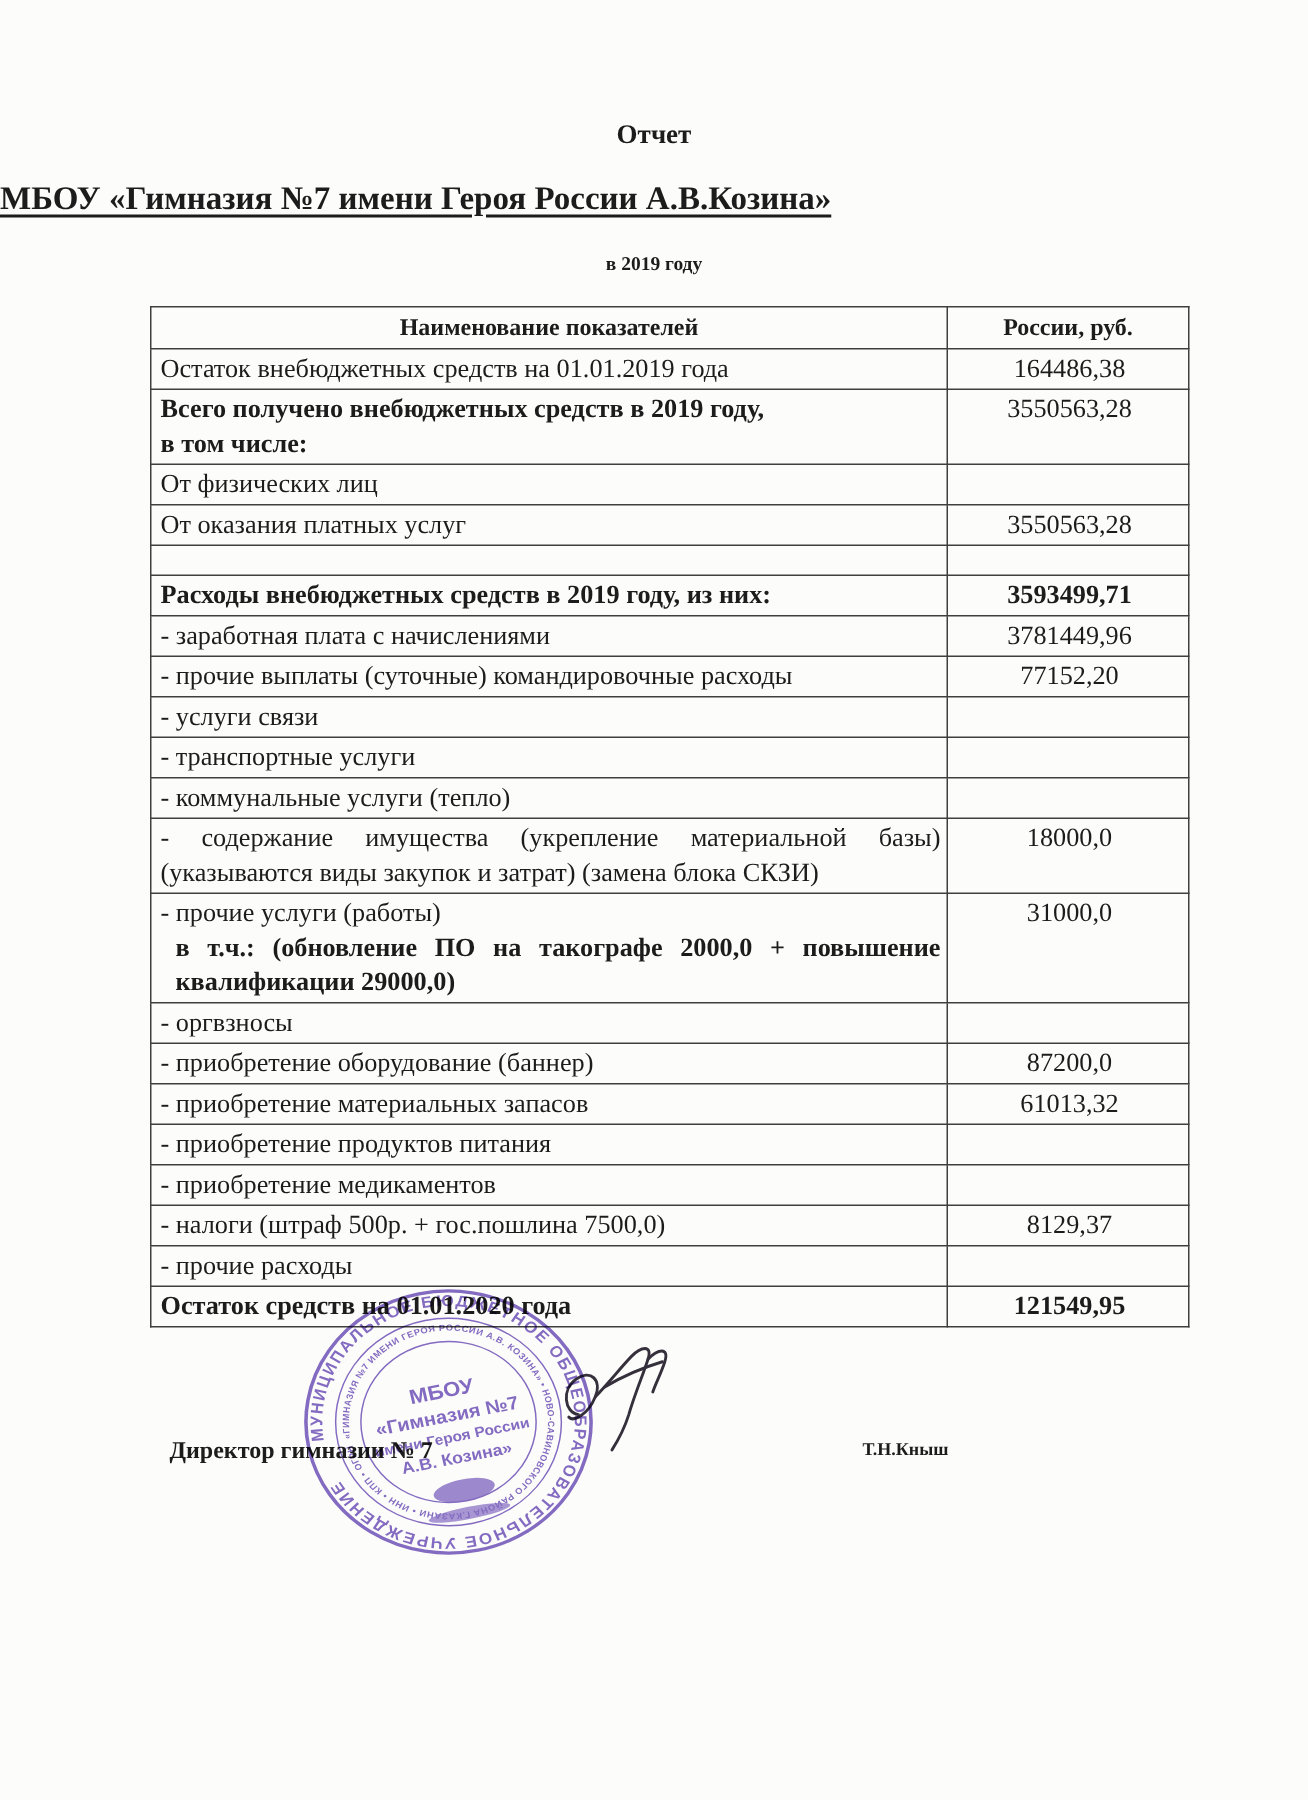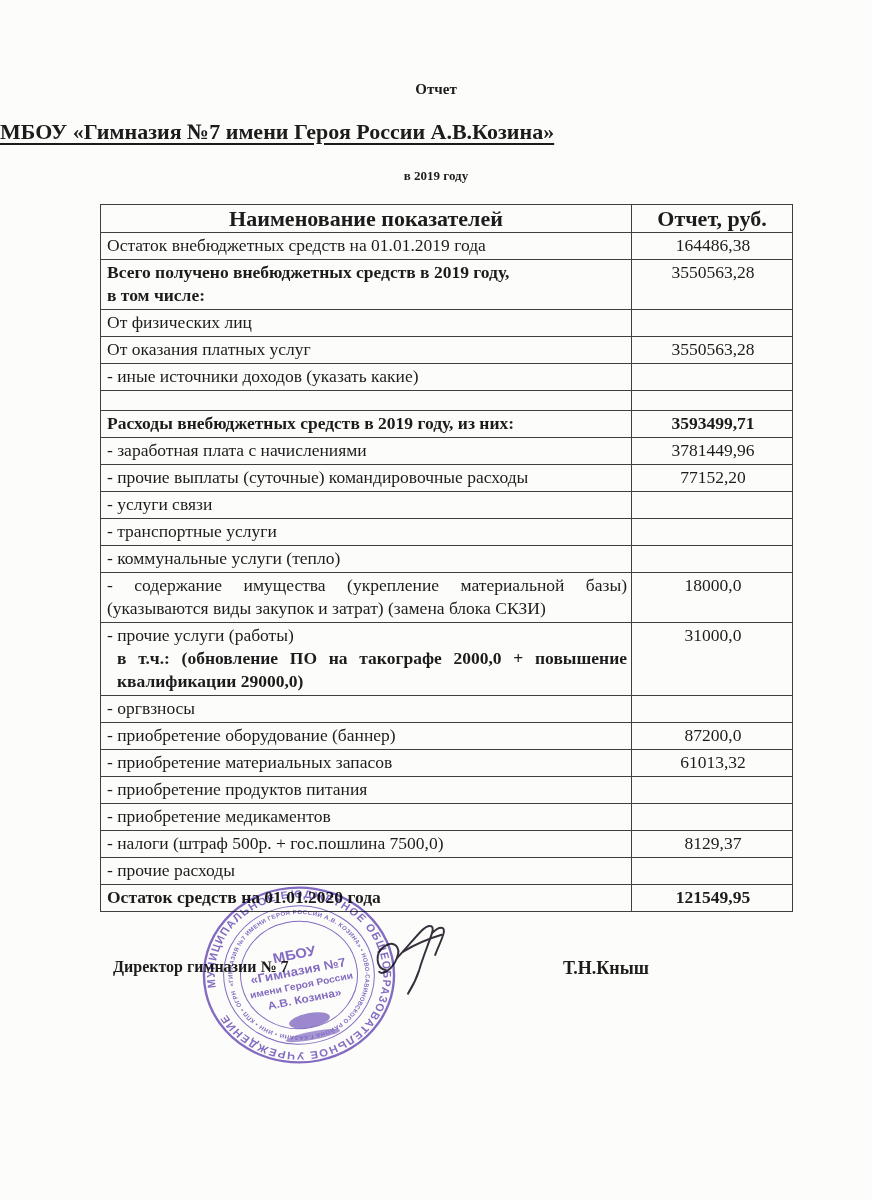--- a/index.html
+++ b/index.html
@@ -8,22 +8,22 @@
     font-family:"Liberation Serif","DejaVu Serif",serif;
   }
   .page{
     position:relative;
     width:872px;height:1200px;
     margin:0 auto;
     background:#fcfcfa;
     color:#1c1c1c;
     overflow:hidden;
   }
-  .b{font-weight:bold;}
-  .title{margin-top:78px;text-align:center;font-size:15px;line-height:22px;}
+  .b{font-weight:bold;margin-top:28px;}
+  .title{margin-top:78px;text-align:center;font-size:18px;line-height:22px;}
   .subtitle{margin-top:24px;text-align:center;font-size:18px;line-height:22px;}
   .org{
     margin-top:18px;text-align:left;font-size:22px;line-height:27px;
     text-decoration:underline;text-underline-offset:4px;
     text-decoration-thickness:2px;
   }
   .year{margin-top:20px;text-align:center;font-size:13px;line-height:22px;}
 
   table.report{
     margin:17px 0 0 100px;
@@ -33,38 +33,38 @@
     font-size:17.5px;
   }
   table.report th, table.report td{
     border:1.5px solid #3f3f3f;
     vertical-align:top;
     padding:1px 4px 2px 6px;
     line-height:23px;
   }
   table.report th{
     text-align:center;
-    font-size:22px;
+    font-size:16px;
     padding:2px 4px;
   }
   col.c-name{width:531px;}
   col.c-sum{width:161px;}
   td.val{text-align:center;padding-left:2px;padding-right:2px;}
   td .l2.ind{padding-left:10px;font-weight:bold;}
   td.just div{text-align:justify;}
   tr.spacer td{height:19px;padding:0;}
 
   .footer{position:relative;height:230px;}
   .director{
     position:absolute;left:113px;top:46px;
     font-size:16px;
   }
   .dname{
-    position:absolute;left:563px;top:46px;
-    font-size:18px;
+    position:absolute;left:575px;top:46px;
+    font-size:12px;
   }
   .sig{
     position:absolute;left:368px;top:6px;
     width:96px;height:84px;
   }
   .stamp{
     position:absolute;left:200px;top:-28px;
     width:198px;height:182px;
     opacity:.88;
     mix-blend-mode:multiply;
@@ -92,21 +92,21 @@
   <div class="year b">в 2019 году</div>
 
   <table class="report">
     <colgroup>
         <col class="c-name">
         <col class="c-sum">
       </colgroup>
     <thead>
       <tr>
         <th>Наименование показателей</th>
-        <th>Отчет, руб.</th>
+        <th>России, руб.</th>
       </tr>
     </thead>
     <tbody id="report-body">
         <tr>
           <td>
             <div>Остаток внебюджетных средств на 01.01.2019 года</div>
           </td>
           <td class="val">164486,38</td>
         </tr>
         <tr>
@@ -120,26 +120,20 @@
           <td>
             <div>От физических лиц</div>
           </td>
           <td class="val"></td>
         </tr>
         <tr>
           <td>
             <div>От оказания платных услуг</div>
           </td>
           <td class="val">3550563,28</td>
-        </tr>
-        <tr>
-          <td>
-            <div>- иные источники доходов (указать какие)</div>
-          </td>
-          <td class="val"></td>
         </tr>
         <tr class="spacer">
           <td></td>
           <td class="val"></td>
         </tr>
         <tr>
           <td class="b">
             <div>Расходы внебюджетных средств в 2019 году, из них:</div>
           </td>
           <td class="val b">3593499,71</td>

